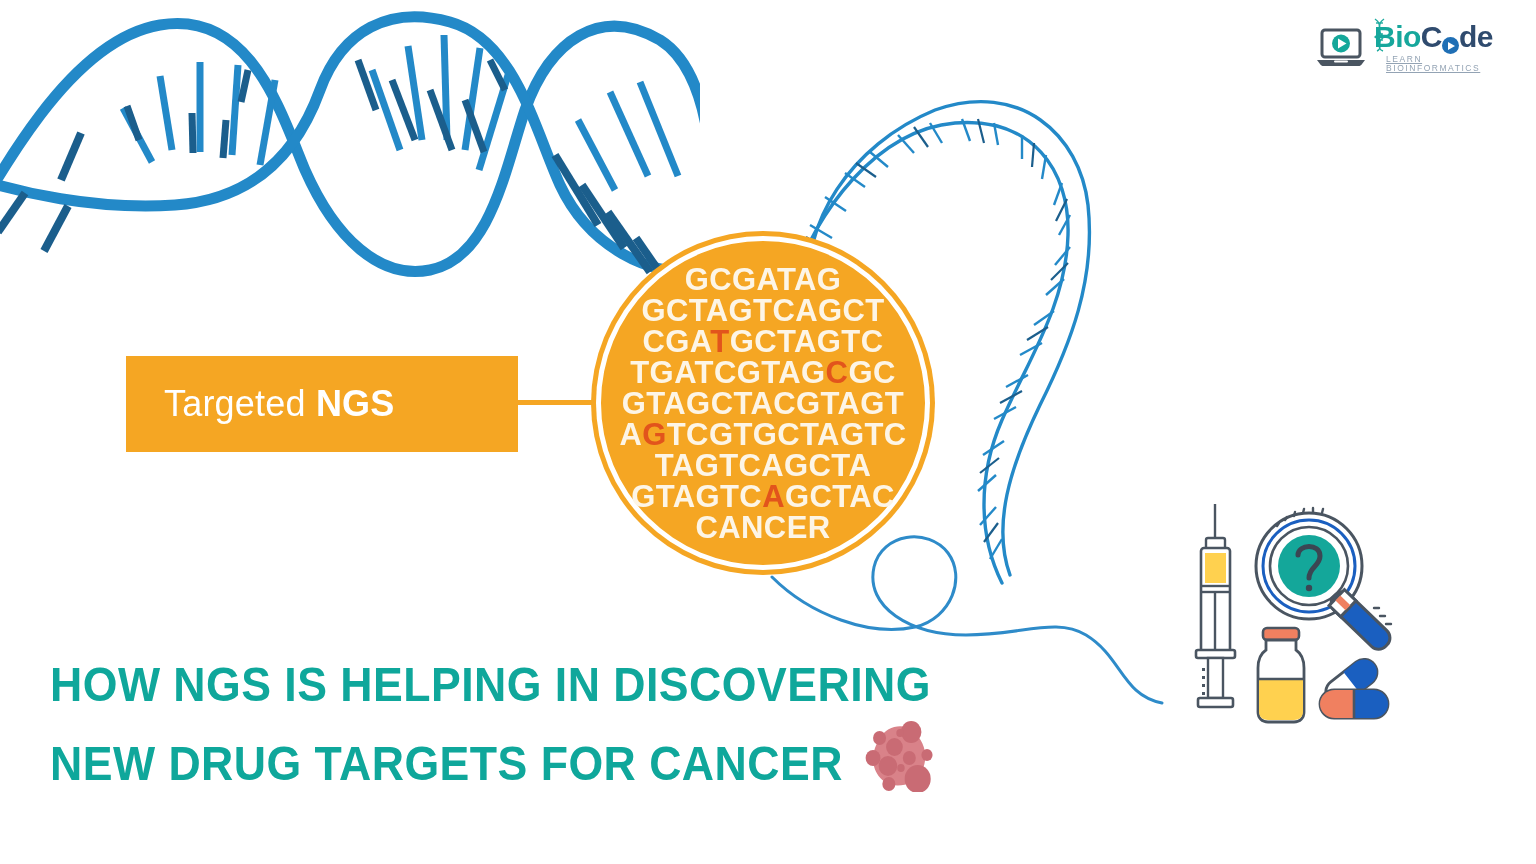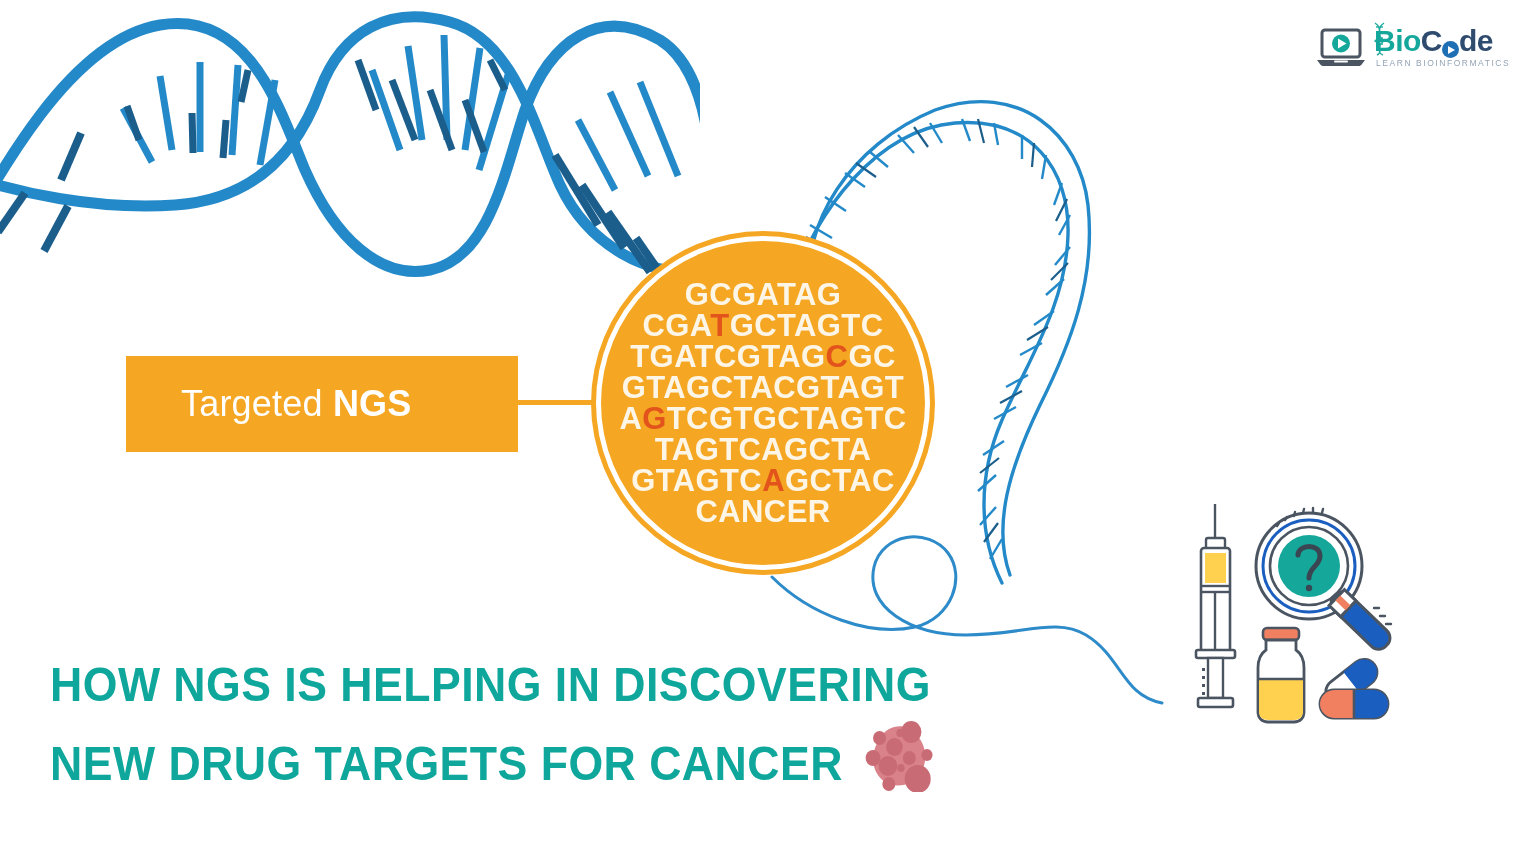--- a/index.html
+++ b/index.html
@@ -66,22 +66,23 @@
     left: 6px; top: 4.5px;
     border-left: 7px solid #ffffff;
     border-top: 4.5px solid transparent;
     border-bottom: 4.5px solid transparent;
   }
   .logo-tag {
     font-size: 8.5px;
     letter-spacing: 1.55px;
     color: #93a3b4;
     margin-top: 3px;
-    margin-left: 2px;
+    margin-left: 12px;
     font-weight: normal;
+    text-decoration: underline;
   }
   .logo-helix-deco {
     position: absolute;
     left: -2px;
     top: -4px;
     width: 16px;
     height: 34px;
     opacity: .95;
   }
 
@@ -97,21 +98,21 @@
     top: 356px;
     width: 392px;
     height: 96px;
     background: #F5A623;
     display: flex;
     align-items: center;
   }
   .ngs-label {
     color: #ffffff;
     font-size: 36px;
-    margin-left: 55px;
+    margin-left: 38px;
     letter-spacing: 0.2px;
     white-space: nowrap;
   }
   .ngs-label b { font-weight: bold; }
   .ngs-connector {
     position: absolute;
     left: 518px;
     top: 400px;
     width: 80px;
     height: 5px;
@@ -281,20 +282,21 @@
 
   <div class="ngs-box">
     <div class="ngs-label">
       <span>Targeted </span><b>NGS</b>
     </div>
   </div>
   <div class="ngs-connector"></div>
 
   <div class="seq-circle" id="seq-circle">
       <div class="seq-row"><span>GCGATAG</span></div>
+      <div class="seq-row"><span>GCTAGTCAGCT</span></div>
       <div class="seq-row"><span>CGA</span><span class="mut">T</span><span>GCTAGTC</span></div>
       <div class="seq-row"><span>TGATCGTAG</span><span class="mut">C</span><span>GC</span></div>
       <div class="seq-row"><span>GTAGCTACGTAGT</span></div>
       <div class="seq-row"><span>A</span><span class="mut">G</span><span>TCGTGCTAGTC</span></div>
       <div class="seq-row"><span>TAGTCAGCTA</span></div>
       <div class="seq-row"><span>GTAGTC</span><span class="mut">A</span><span>GCTAC</span></div>
       <div class="seq-row"><span>CANCER</span></div>
     </div>
 
   <div class="title">

